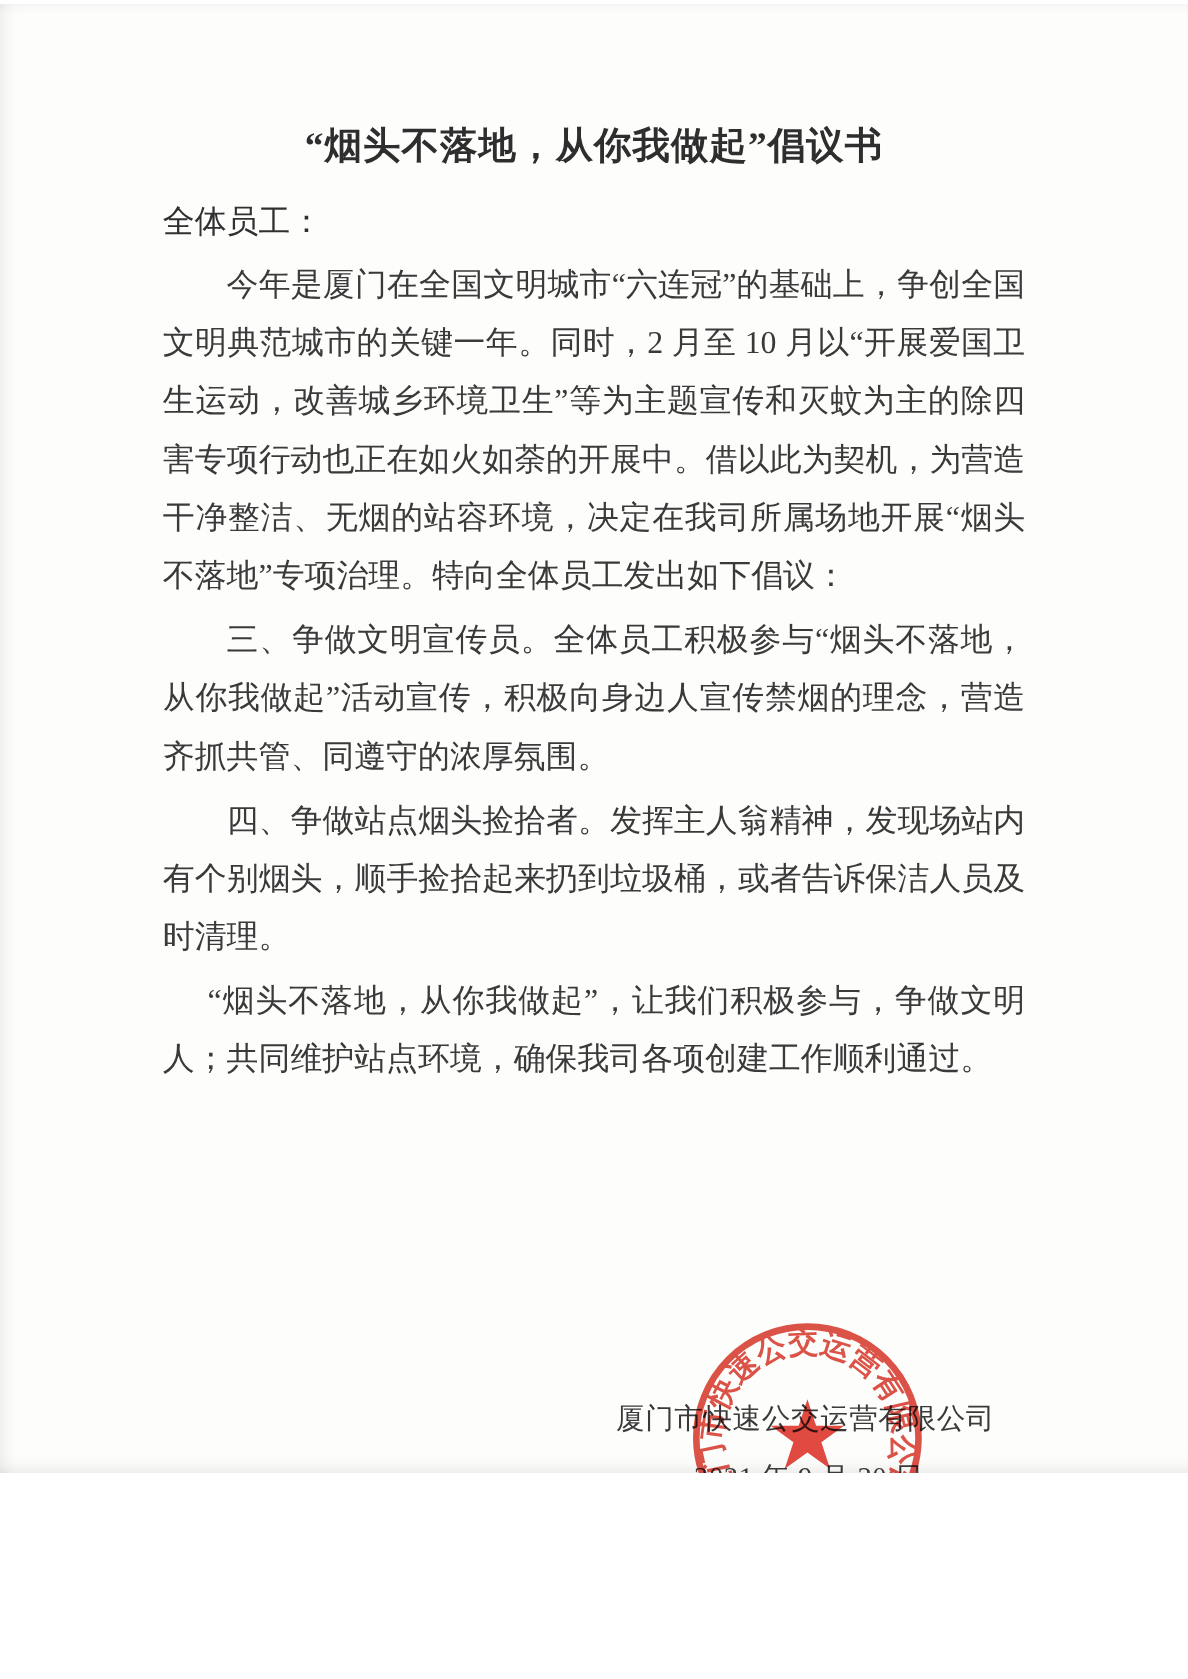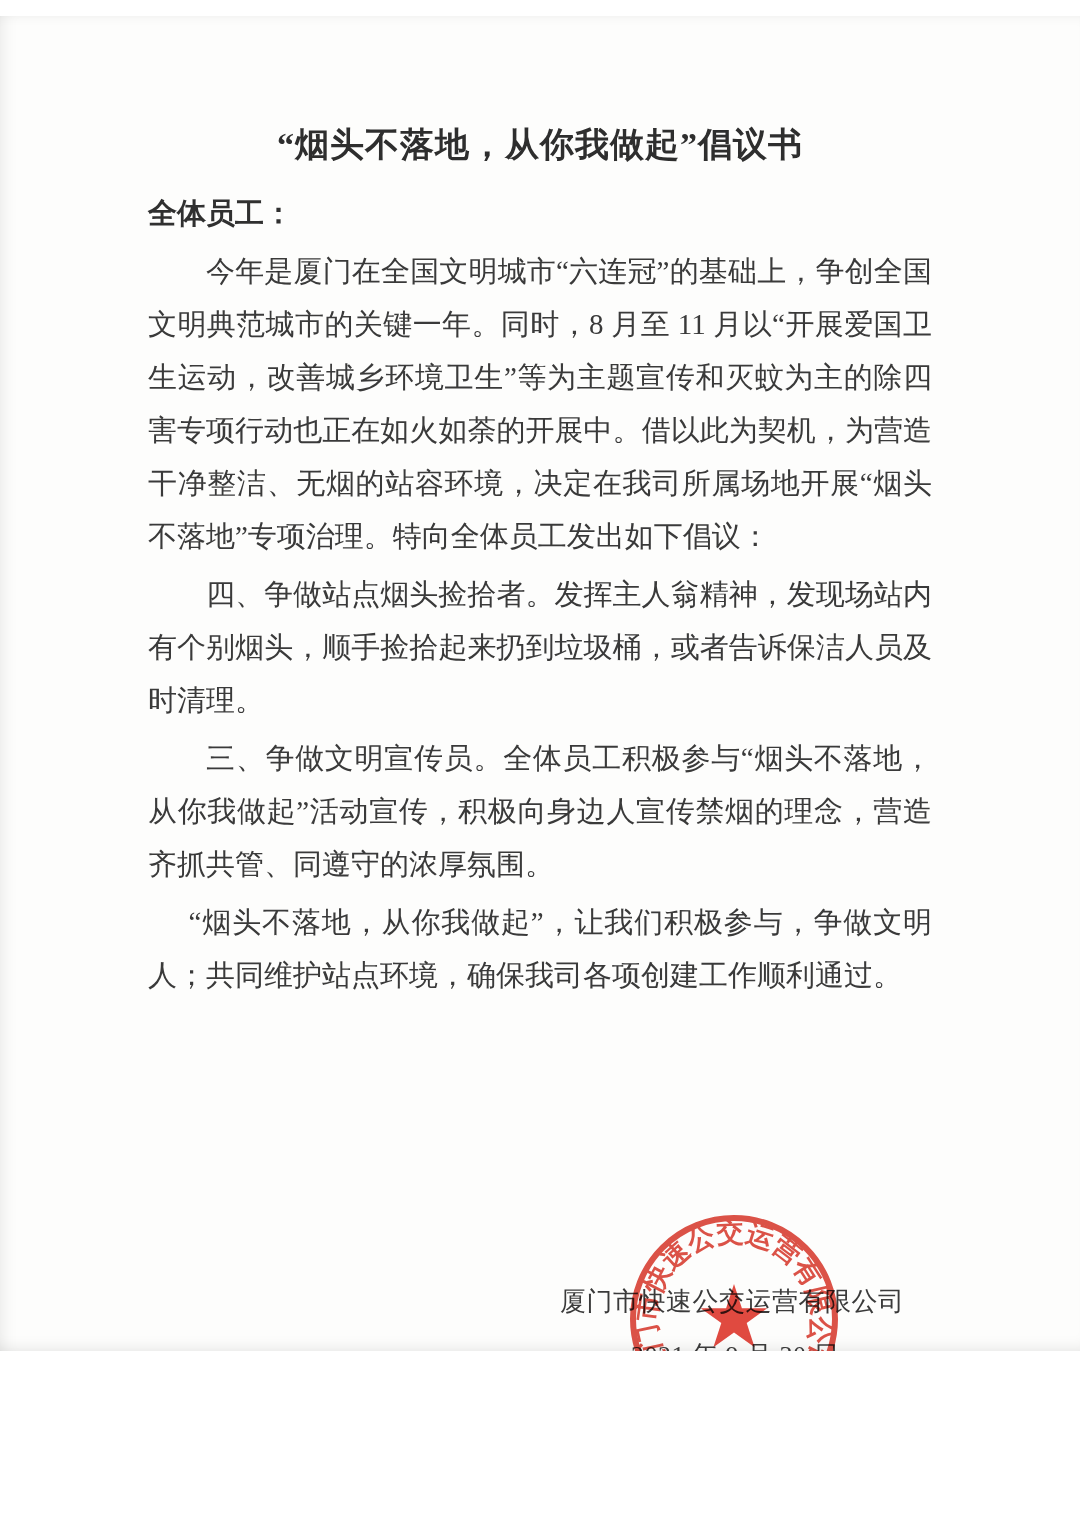--- a/index.html
+++ b/index.html
@@ -3,21 +3,21 @@
 <meta charset="utf-8">
 <style>
   * { margin: 0; padding: 0; box-sizing: border-box; }
   html, body { background: #ffffff; }
   body { font-family: "Liberation Serif", "DejaVu Serif", serif; }
 
   .page {
     position: relative;
     width: 1080px;
     height: 1335px;
-    margin: 16px auto;
+    margin: 4px auto;
     background: #fdfdfc;
     color: #333333;
     overflow: hidden;
     box-shadow: inset 14px 0 18px -14px rgba(0,0,0,0.10),
                 inset 0 10px 14px -12px rgba(0,0,0,0.08),
                 inset 0 -14px 16px -13px rgba(0,0,0,0.10);
   }
 
   .doc-title {
     position: absolute;
@@ -29,21 +29,21 @@
     font-weight: 700;
     letter-spacing: 1px;
     color: #2e2e2e;
   }
 
   .salutation {
     position: absolute;
     top: 178px;
     left: 148px;
     font-size: 29px;
-    font-weight: 700;
+    font-weight: 400;
     color: #303030;
   }
 
   .body-text {
     position: absolute;
     top: 229px;
     left: 148px;
     width: 784px;
     font-size: 29px;
     line-height: 53px;
@@ -91,23 +91,23 @@
 </head>
 <body>
 
 <div class="page">
 
   <div class="doc-title">“烟头不落地，从你我做起”倡议书</div>
 
   <div class="salutation">全体员工：</div>
 
   <div class="body-text">
-    <p>今年是厦门在全国文明城市“六连冠”的基础上，争创全国文明典范城市的关键一年。同时，8 月至 11 月以“开展爱国卫生运动，改善城乡环境卫生”等为主题宣传和灭蚊为主的除四害专项行动也正在如火如荼的开展中。借以此为契机，为营造干净整洁、无烟的站容环境，决定在我司所属场地开展“烟头不落地”专项治理。特向全体员工发出如下倡议：</p>
+    <p>今年是厦门在全国文明城市“六连冠”的基础上，争创全国文明典范城市的关键一年。同时，2 月至 10 月以“开展爱国卫生运动，改善城乡环境卫生”等为主题宣传和灭蚊为主的除四害专项行动也正在如火如荼的开展中。借以此为契机，为营造干净整洁、无烟的站容环境，决定在我司所属场地开展“烟头不落地”专项治理。特向全体员工发出如下倡议：</p>
+    <p>三、争做文明宣传员。全体员工积极参与“烟头不落地，从你我做起”活动宣传，积极向身边人宣传禁烟的理念，营造齐抓共管、同遵守的浓厚氛围。</p>
     <p>四、争做站点烟头捡拾者。发挥主人翁精神，发现场站内有个别烟头，顺手捡拾起来扔到垃圾桶，或者告诉保洁人员及时清理。</p>
-    <p>三、争做文明宣传员。全体员工积极参与“烟头不落地，从你我做起”活动宣传，积极向身边人宣传禁烟的理念，营造齐抓共管、同遵守的浓厚氛围。</p>
     <p class="quote-lead">“烟头不落地，从你我做起”，让我们积极参与，争做文明人；共同维护站点环境，确保我司各项创建工作顺利通过。</p>
   </div>
 
   <div class="sign-company">厦门市快速公交运营有限公司</div>
 
   <div class="sign-date">2021 年 9 月 30 日</div>
 
   <svg class="seal" viewBox="0 0 216 216" aria-hidden="true">
     <defs>
       <path id="sealArc" d="M 50.0 160.6 A 78 78 0 1 1 166.0 160.6" fill="none"></path>

